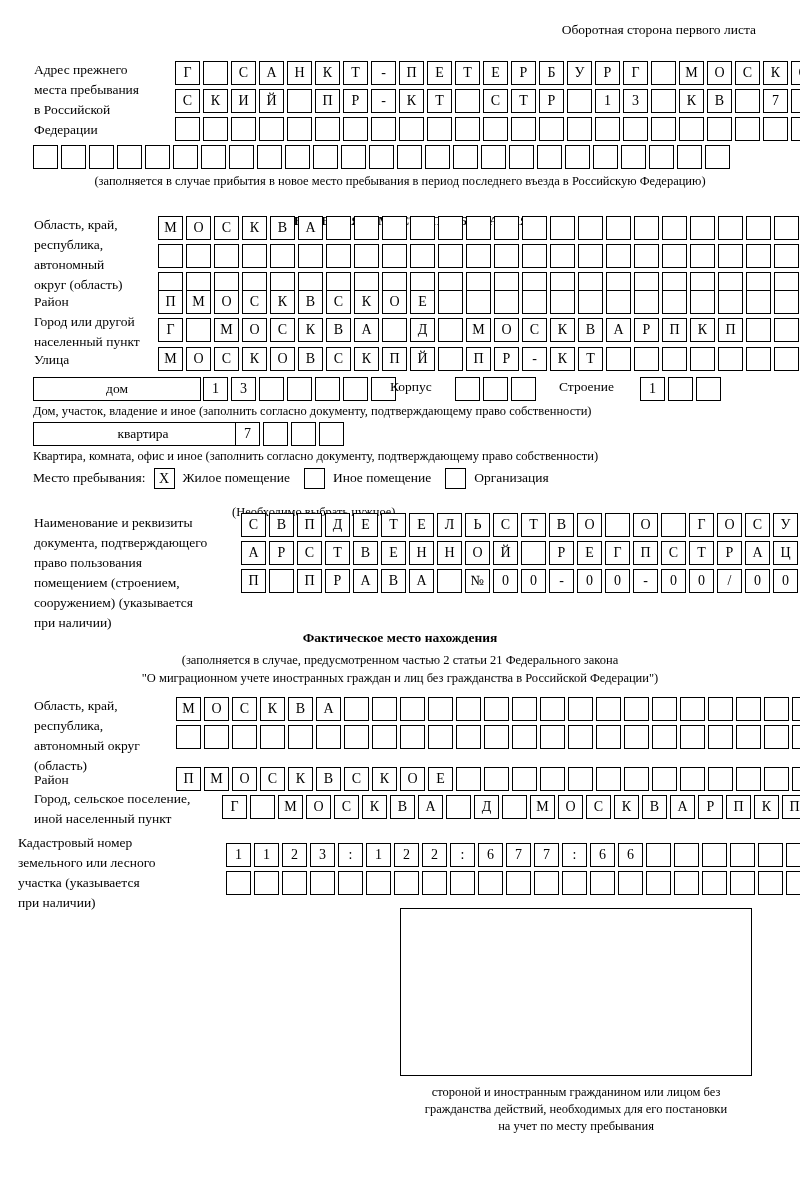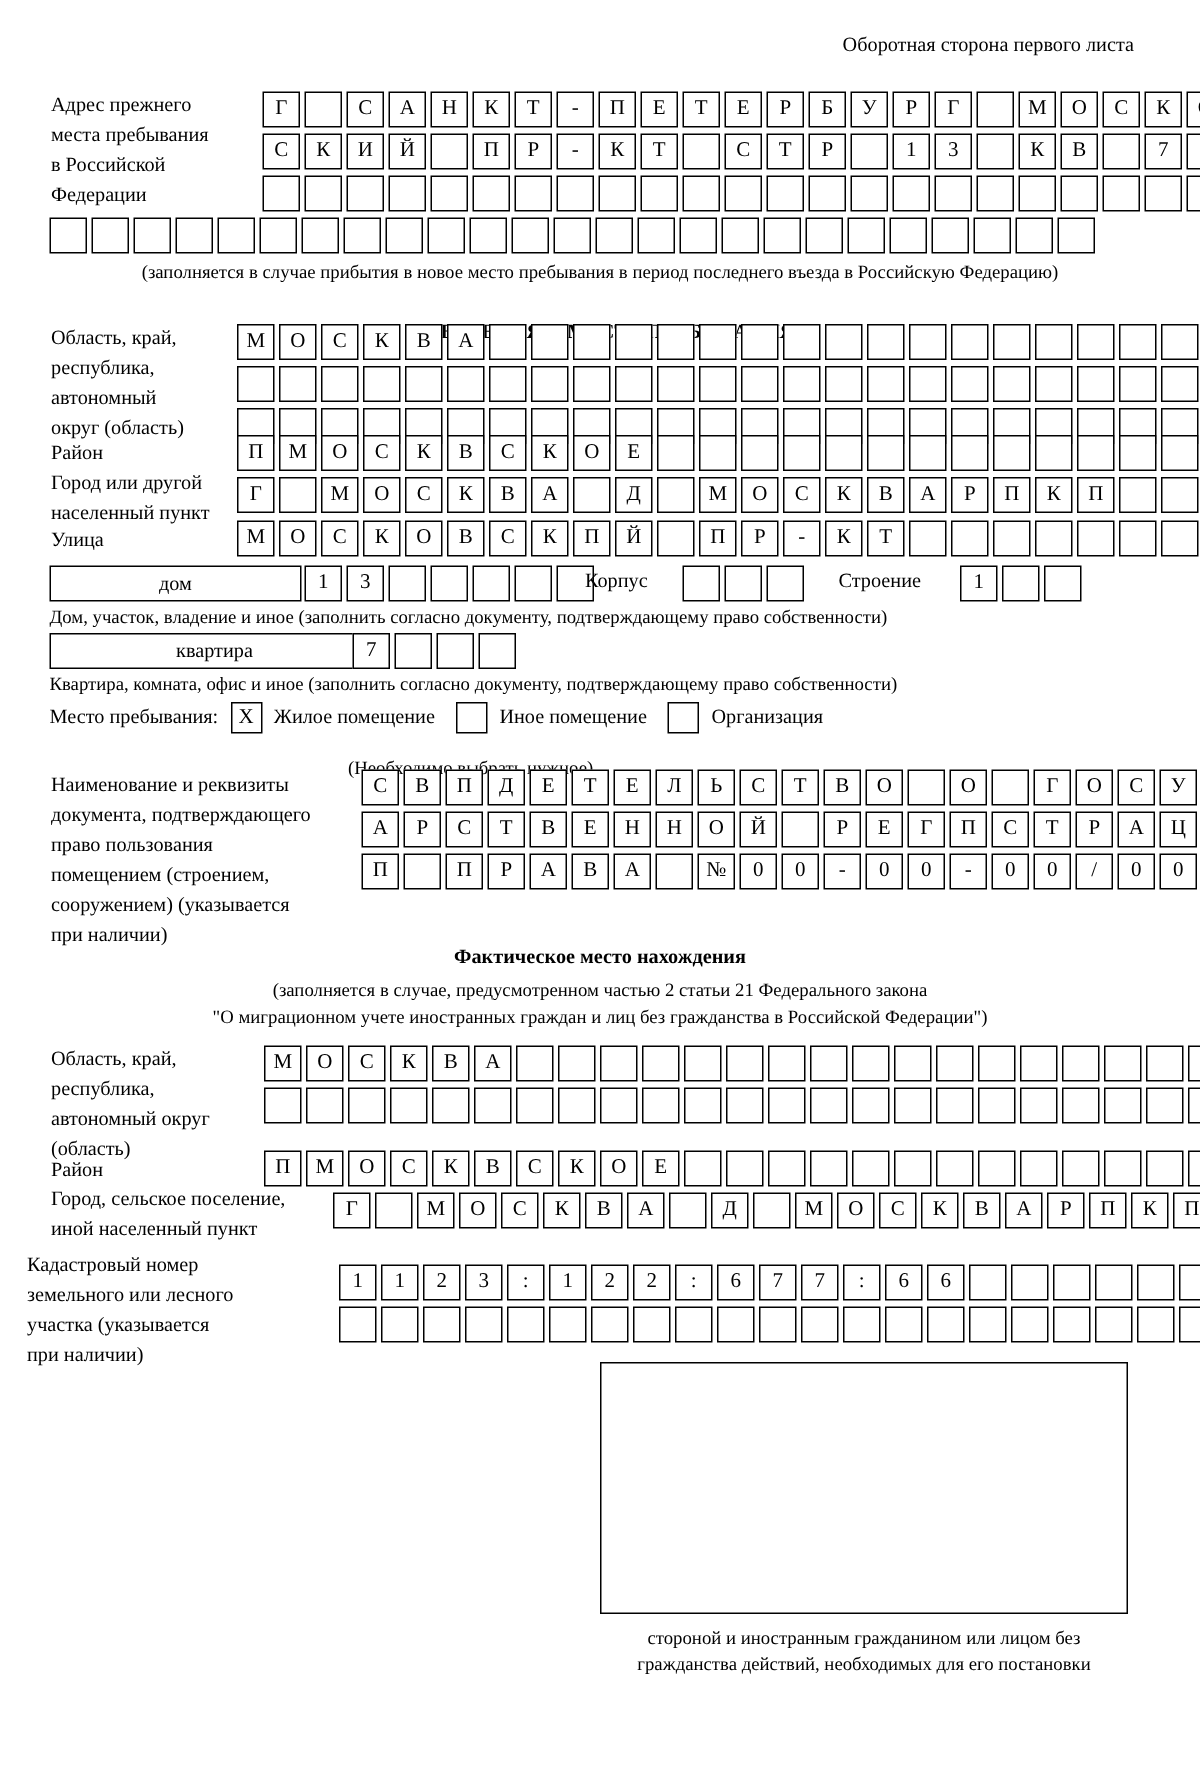--- a/index.html
+++ b/index.html
@@ -675,15 +675,16 @@
       <div class="cell"></div>
       <div class="cell"></div>
       <div class="cell"></div>
       <div class="cell"></div>
     </div>
 
   <div class="stamp-box" style="left:400px; top:908px; width:352px; height:168px;"></div>
   <div class="caption" style="left:386px; top:1084px; width:380px;">
     <div>стороной и иностранным гражданином или лицом без</div>
     <div>гражданства действий, необходимых для его постановки</div>
+    <div>на учет по месту пребывания</div>
   </div>
 
 </div>
 
 </body></html>

